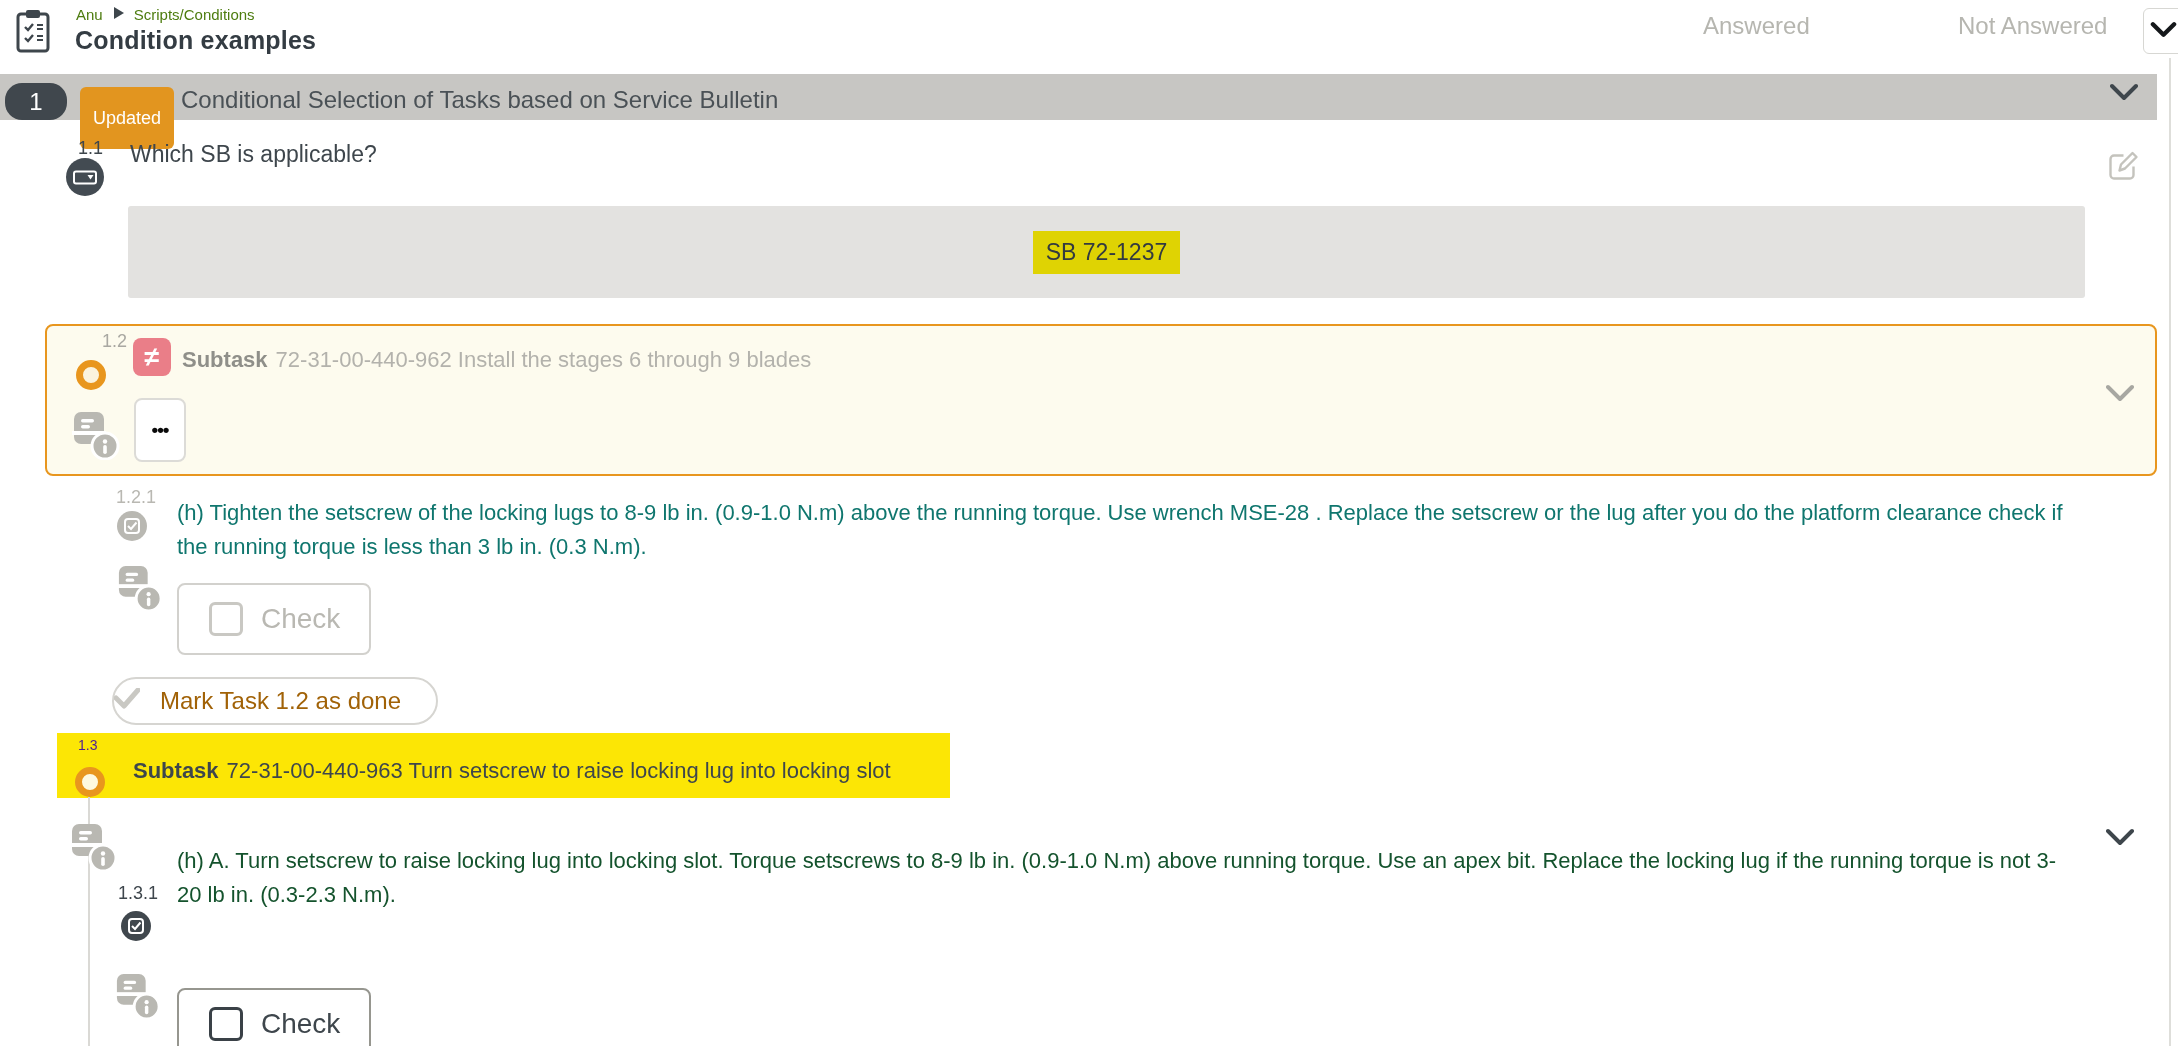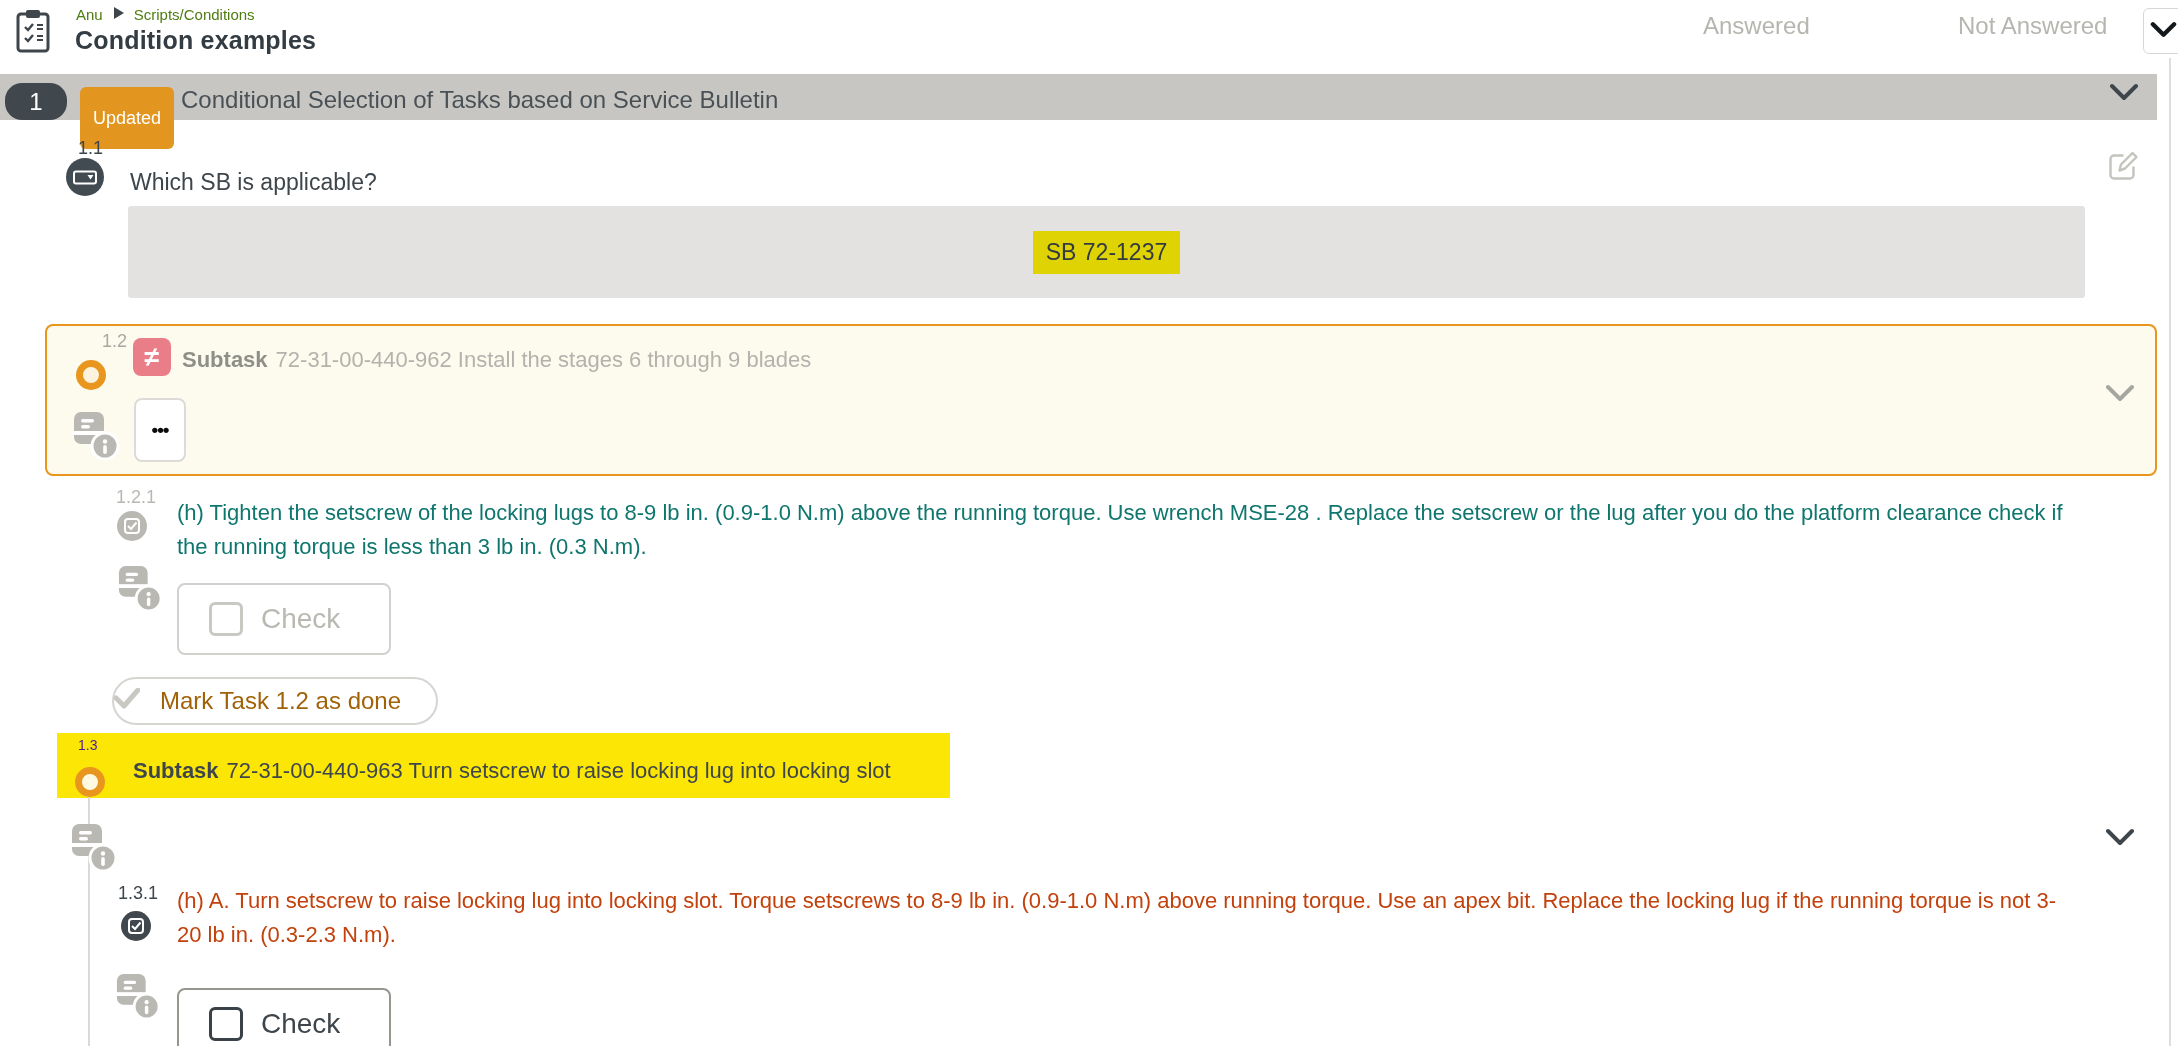--- a/index.html
+++ b/index.html
@@ -22,21 +22,21 @@
   .group-pill{left:5px;top:83px;width:62px;height:37px;background:#40474D;border-radius:17px;color:#fff;
               font-size:24px;display:flex;align-items:center;justify-content:center;}
   .updated-badge{left:80px;top:87px;height:30px;padding:16px 13px;background:#E2951F;border-radius:6px;
                  color:#fff;font-size:18px;display:flex;align-items:center;}
   .group-title{left:181px;top:86px;font-size:24px;font-weight:500;color:#4A5156;}
   .bar-chevron{left:2110px;top:83px;}
 
   
   .q-number{left:78px;top:138px;font-size:18px;}
   .q-icon{left:66px;top:158px;}
-  .q-text{left:130px;top:169px;font-size:23px;text-align:center;}
+  .q-text{left:130px;top:141px;font-size:23px;text-align:center;}
   .edit-icon{left:2106px;top:150px;cursor:pointer;}
   .answer-box{left:128px;top:206px;width:1957px;height:92px;background:#E3E2E0;border-radius:3px;
               display:flex;align-items:center;justify-content:center;}
   .answer-highlight{background:#DFD303;color:#333A40;font-size:23px;padding:8px 13px;}
 
   
   .task12-box{left:45px;top:324px;width:2112px;height:152px;background:#FDFBEE;border:2px solid #E8961E;
               border-radius:8px;box-sizing:border-box;}
   .t12-number{left:79px;top:331px;font-size:18px;color:#A9A8A2;margin-left:23px;}
   .ring{width:30px;height:30px;border-radius:50%;border:7px solid #E8961E;box-sizing:border-box;}
@@ -50,21 +50,21 @@
                 font-weight:bold;letter-spacing:-1px;color:#0A0A0A;box-sizing:border-box;}
   .t12-doc{left:72px;top:410px;}
   .t12-chevron{left:2106px;top:384px;}
 
   
   .s121-number{left:116px;top:487px;font-size:18px;color:#B9B8B2;}
   .s121-icon{left:117px;top:511px;}
   .step-text{width:1895px;font-size:22px;line-height:34px;}
   .s121-text{left:177px;top:496px;color:#0f766e;}
   .s121-doc{left:117px;top:564px;}
-  .check-btn{width:214px;height:72px;background:#fff;border-radius:8px;display:flex;align-items:center;
+  .check-btn{width:194px;height:72px;background:#fff;border-radius:8px;display:flex;align-items:center;
              gap:18px;padding-left:30px;box-sizing:border-box;cursor:pointer;}
   .check-btn.disabled{left:177px;top:583px;border:2px solid #D2D1CD;}
   .check-btn.disabled .cb{border-color:#C9C8C3;}
   .check-btn.disabled .check-label{color:#B9B8B2;}
   .cb{width:34px;height:34px;border:3px solid #3A4147;border-radius:6px;box-sizing:border-box;}
   .check-label{font-size:28px;color:#3E464C;}
   .mark-btn{left:112px;top:677px;width:326px;height:48px;background:#fff;border:2px solid #D6D5D1;
             border-radius:25px;display:flex;align-items:center;justify-content:flex-start;gap:20px;
             font-size:24px;color:#a16207;box-sizing:border-box;cursor:pointer;}
 
@@ -74,21 +74,21 @@
   .t13-title{left:133px;top:758px;font-size:22px;color:#3E464C;}
   .t13-title b{font-weight:700;margin-right:8px;}
   .t13-ring{left:75px;top:767px;background:#FEF9E0;}
   .v-line{left:88px;top:797px;width:2px;height:249px;background:#DAD9D5;}
   .t13-doc{left:70px;top:822px;}
   .t13-chevron{left:2106px;top:828px;}
 
   
   .s131-number{left:118px;top:883px;font-size:18px;}
   .s131-icon{left:121px;top:911px;}
-  .s131-text{left:177px;top:844px;color:#c2410c;margin-top:40px;}
+  .s131-text{left:177px;top:844px;color:#14532d;}
   .s131-doc{left:115px;top:972px;}
   .check-btn.active{left:177px;top:988px;border:2px solid #96968F;}
 
   .scroll-line{left:2169px;top:58px;width:2px;height:988px;background:#DEDEDA;}
 </style>
 </head>
 <body>
 
 <div class="page">
 

